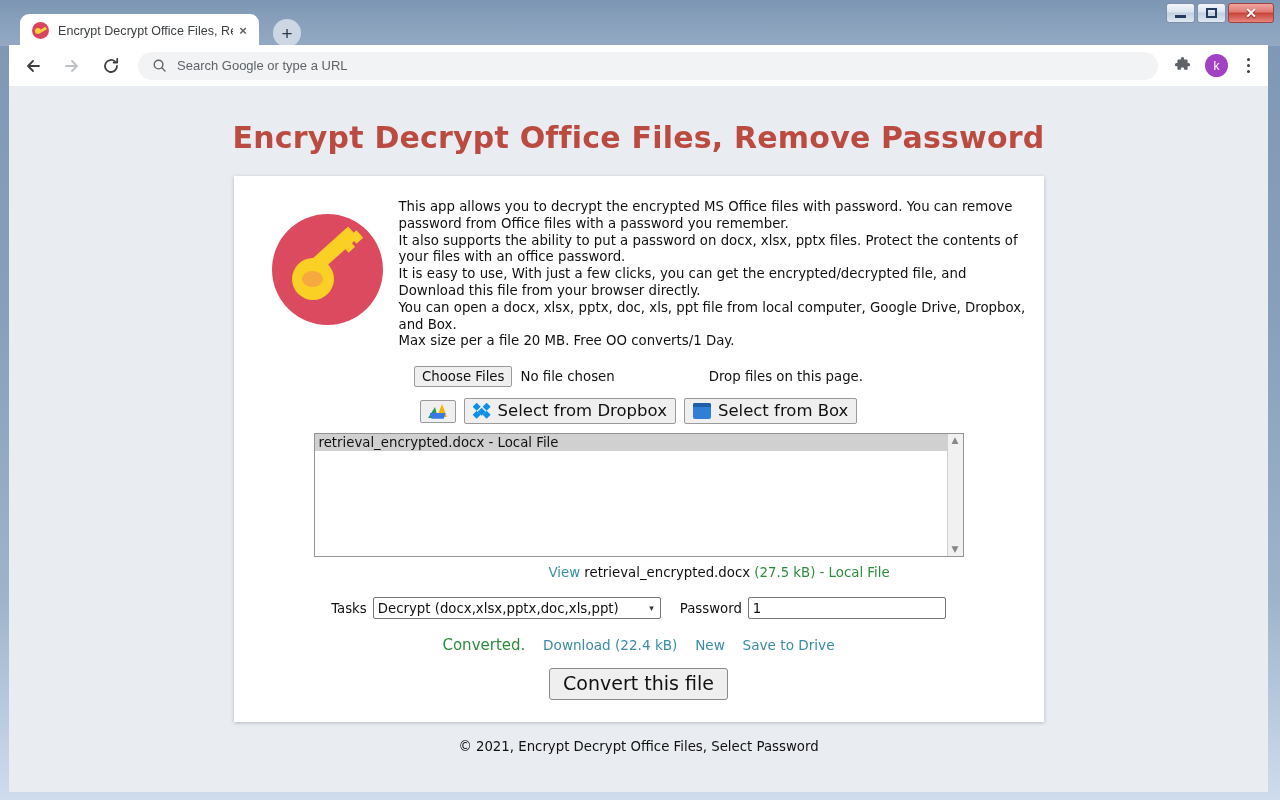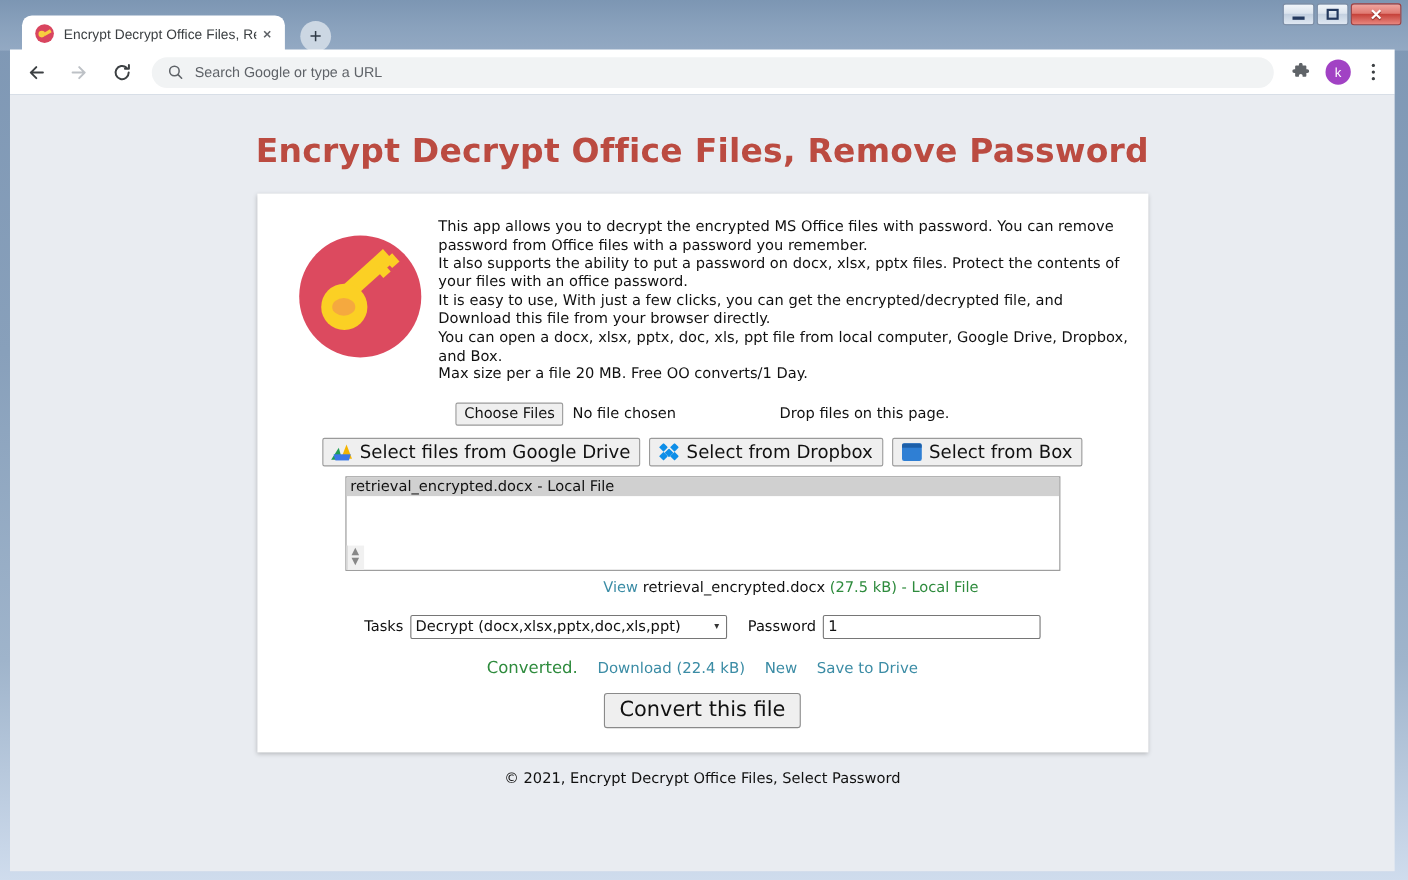--- a/index.html
+++ b/index.html
@@ -207,23 +207,23 @@
   .db-icon .a { left:0; top:0; clip-path: polygon(50% 0,100% 50%,50% 100%,0 50%); }
   .db-icon .b2 { right:0; top:0; clip-path: polygon(50% 0,100% 50%,50% 100%,0 50%); }
   .db-icon .c { left:0; bottom:0; clip-path: polygon(50% 0,100% 50%,50% 100%,0 50%); }
   .db-icon .d { right:0; bottom:0; clip-path: polygon(50% 0,100% 50%,50% 100%,0 50%); }
   .db-icon .e { left:5px; top:5px; width:8px; height:8px; clip-path: polygon(50% 0,100% 50%,50% 100%,0 50%); }
   .box-icon { width:18px; height:16px; flex:none; background:#2f7fd4; border-radius:2px; position:relative; overflow:hidden;}
   .box-icon .cap { position:absolute; left:0; top:0; width:18px; height:4px; background:#1d5fa8; }
   .box-icon .txt { position:absolute; left:0; top:18px; width:18px; height:12px; background:#eaf2fb; color:#2f7fd4; font-size:7px; line-height:12px; text-align:center; font-weight:bold; letter-spacing:-0.5px;}
 
   #filelist-wrap {
-    margin: 9px auto 0 auto; width: 650px; height: 86px;
+    margin: 9px auto 0 auto; width: 650px; height: 124px;
     border: 1px solid #949494; background: #fff;
-    display: flex; position: relative; flex-direction: column;
+    display: flex; position: relative;
   }
   #filelist {
     flex: 1; overflow: hidden; padding: 0;
   }
   .file-item {
     background: #d0d0d0; color: #111;
     font-size: 13.3px; padding: 1px 4px;
     font-family: "DejaVu Sans", sans-serif;
   }
   #filelist-scroll {
@@ -389,21 +389,20 @@
             <span id="drop-text">Drop files on this page.</span>
           </div>
 
           <div id="cloud-row">
             <button class="cloud-btn">
               <span class="gd-icon">
                   <span class="l"></span>
                   <span class="r"></span>
                   <span class="b"></span>
                 </span>
-              <span>Select files from Google Drive</span>
             </button>
             <button class="cloud-btn">
               <span class="db-icon">
                   <span class="a"></span>
                   <span class="b2"></span>
                   <span class="c"></span>
                   <span class="d"></span>
                   <span class="e"></span>
                 </span>
               <span>Select from Dropbox</span>

